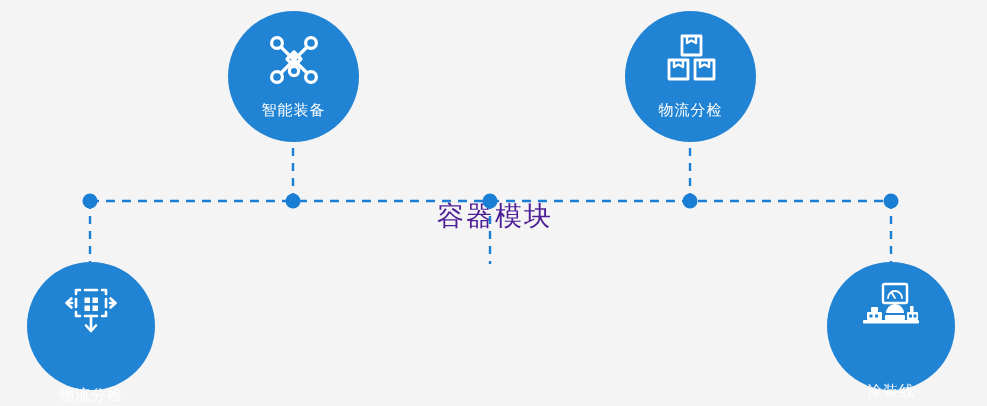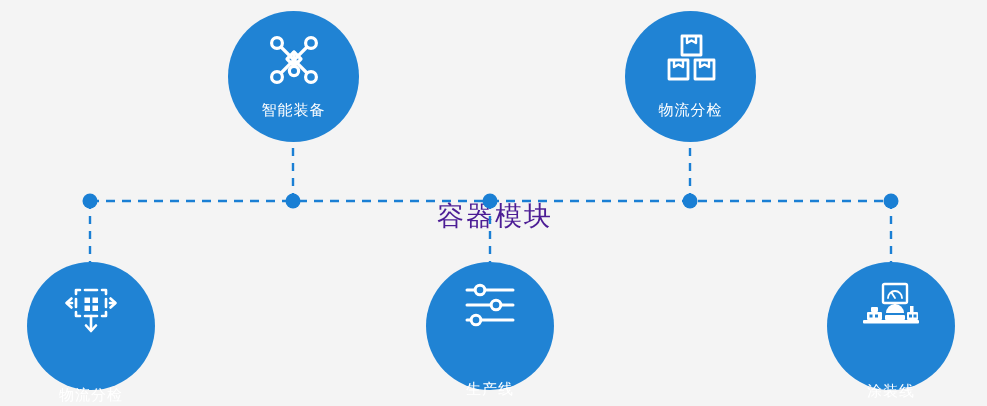--- a/index.html
+++ b/index.html
@@ -192,37 +192,20 @@
           <line x1="47" y1="21" x2="52" y2="21"></line>
           <path d="M47.5 16.5 L52.5 21 L47.5 25.5"></path>
           <line x1="28" y1="34" x2="28" y2="48"></line>
           <path d="M23 43.5 L28 49 L33 43.5"></path>
         </g>
       </svg>
     </span>
     <span class="label">物流分检</span>
   </div>
 
-  <div class="node bottom node-n4">
-    <span class="icon-wrap">
-      <svg class="gicon" width="54" height="46" viewBox="0 0 54 46">
-        <g fill="none" stroke="#ffffff" stroke-width="3" stroke-linecap="round">
-          <line x1="4" y1="8" x2="50" y2="8"></line>
-          <line x1="4" y1="23" x2="50" y2="23"></line>
-          <line x1="4" y1="38" x2="50" y2="38"></line>
-        </g>
-        <g fill="#2083d4" stroke="#ffffff" stroke-width="3">
-          <circle cx="17" cy="8" r="4.8"></circle>
-          <circle cx="33" cy="23" r="4.8"></circle>
-          <circle cx="13" cy="38" r="4.8"></circle>
-        </g>
-      </svg>
-    </span>
-    <span class="label">生产线</span>
-  </div>
 
   <div class="node bottom node-n5">
     <span class="icon-wrap">
       <svg class="gicon" width="60" height="48" viewBox="0 0 60 48">
         <g fill="none" stroke="#ffffff" stroke-width="2.4" stroke-linejoin="round">
           <rect x="22" y="2" width="24" height="19" rx="1.5"></rect>
         </g>
         <g fill="none" stroke="#ffffff" stroke-width="1.8" stroke-linecap="round">
           <path d="M27 16 a7 7 0 0 1 14 0"></path>
           <line x1="34" y1="16" x2="30.5" y2="10.5"></line>

